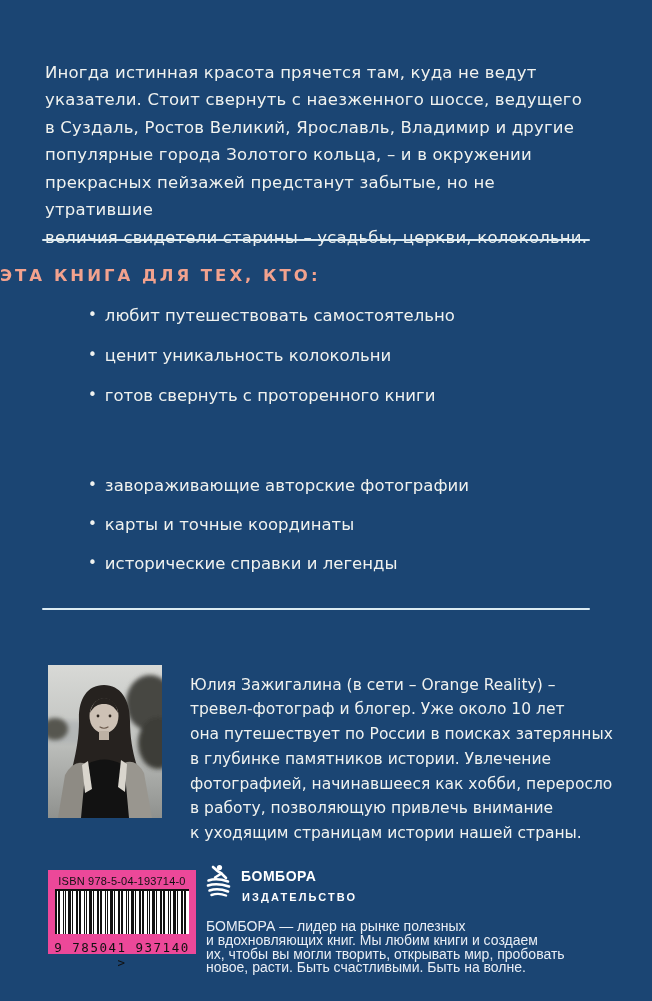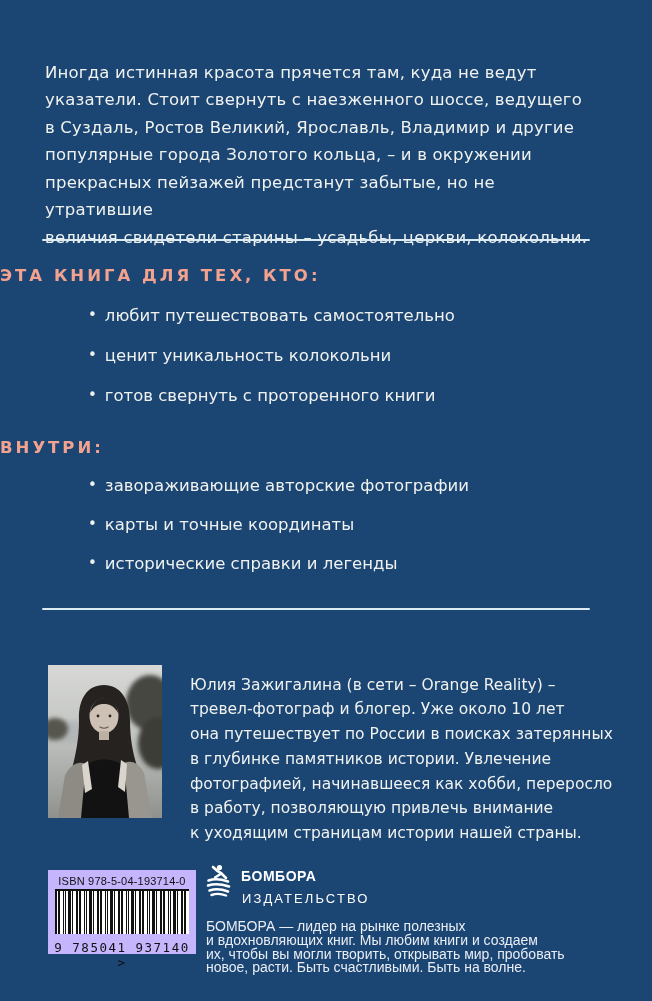--- a/index.html
+++ b/index.html
@@ -29,39 +29,39 @@
   .bullets.g1 li{margin-bottom:21px}
   .bullets.g2 li{margin-bottom:20px}
   .bullets .dot{margin-right:8px;font-size:15px;line-height:19px;}
   .author-photo{position:absolute;left:48px;top:665px;width:114px;height:153px;display:block;}
   .bio{
     position:absolute;left:190px;top:657px;width:430px;
     color:var(--text,#f0f2ef);font-size:15.5px;line-height:24.8px;white-space:pre-line;
   }
   .barcode-box{
     position:absolute;left:48px;top:870px;width:148px;height:84px;
-    background:#c4b5fd;color:#111;text-align:center;box-sizing:border-box;
+    background:#ec4899;color:#111;text-align:center;box-sizing:border-box;
   }
   .isbn{font-family:"Liberation Sans",sans-serif;font-size:11px;padding-top:5px;letter-spacing:.2px;color:#111;}
   .bars{
     margin:2px 7px 0;height:43px;border-top:2px solid #111;
     background:repeating-linear-gradient(90deg,
       #111 0 2px,#fff 2px 3px,#111 3px 5px,#fff 5px 8px,
       #111 8px 9px,#fff 9px 10px,#111 10px 11px,#fff 11px 13px,
       #111 13px 16px,#fff 16px 17px,#111 17px 18px,#fff 18px 21px);
   }
   .digits{font-family:"DejaVu Sans Mono",monospace;font-size:12.5px;letter-spacing:1.5px;margin-top:6px;color:#111;}
   .pub-icon{position:absolute;left:205px;top:864px;width:30px;height:33px;}
   .pub-name{
     position:absolute;left:241px;top:868px;color:#fff;
     font-family:"Liberation Sans",sans-serif;font-weight:bold;font-size:14px;letter-spacing:.5px;
   }
   .pub-sub{
     position:absolute;left:242px;top:891px;color:#fff;
-    font-family:"Liberation Sans",sans-serif;font-weight:normal;font-size:13px;letter-spacing:2.1px;
+    font-family:"Liberation Sans",sans-serif;font-weight:bold;font-size:11px;letter-spacing:2.1px;
   }
   .blurb{
     position:absolute;left:206px;top:906px;width:410px;color:#e9eef5;
     font-family:"Liberation Sans",sans-serif;font-size:14px;line-height:13.8px;white-space:pre-line;
   }
 </style>
 </head>
 <body>
 
 <div class="cover">
@@ -85,21 +85,20 @@
     <li>
       <span class="dot">•</span>
       <span>ценит уникальность колокольни</span>
     </li>
     <li>
       <span class="dot">•</span>
       <span>готов свернуть с проторенного книги</span>
     </li>
   </ul>
 
-  <div class="sec-title t2">ВНУТРИ:</div>
 
   <ul class="bullets g2">
     <li>
       <span class="dot">•</span>
       <span>завораживающие авторские фотографии</span>
     </li>
     <li>
       <span class="dot">•</span>
       <span>карты и точные координаты</span>
     </li>

